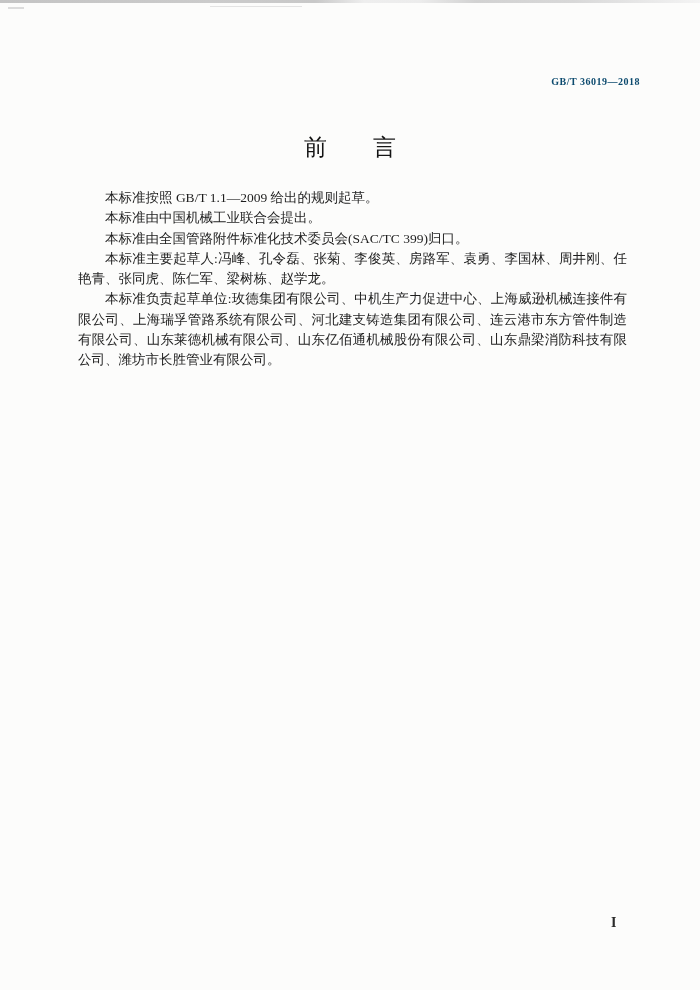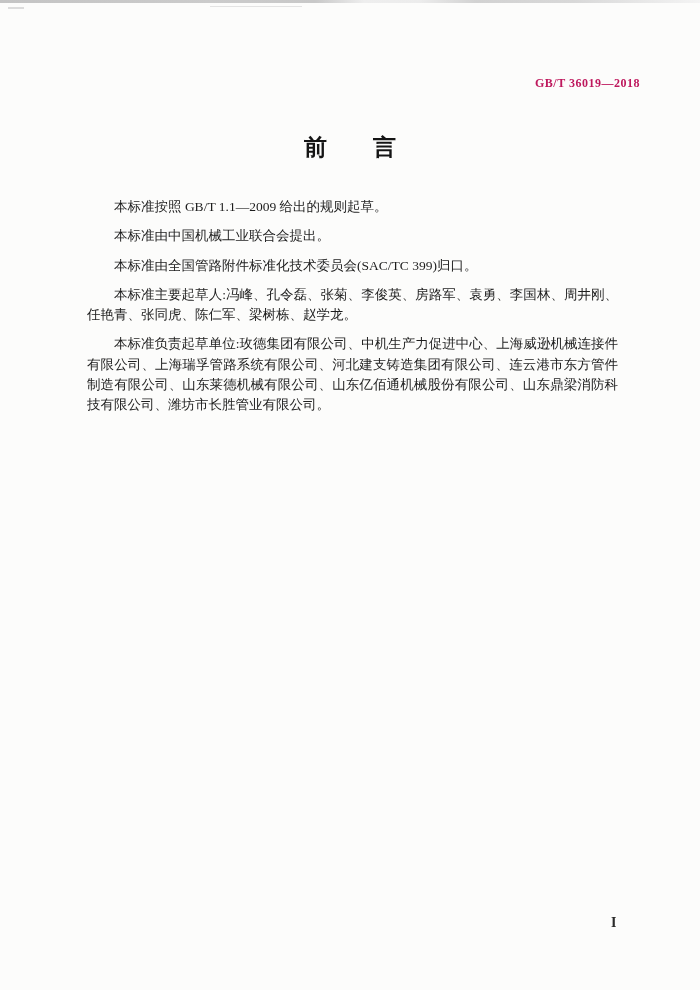--- a/index.html
+++ b/index.html
@@ -44,50 +44,50 @@
     width: 92px;
     height: 1px;
     background: #e3e3e3;
   }
   .header-code {
     position: absolute;
     top: 76px;
     right: 60px;
     font-family: "Liberation Serif", serif;
     font-weight: 700;
-    font-size: 12px;
+    font-size: 10px;
     letter-spacing: 0.5px;
-    color: #be185d;
+    color: #0c4a6e;
     white-space: nowrap;
   }
   .foreword-title {
     position: absolute;
     top: 132px;
     left: 0;
     width: 100%;
     margin: 0;
     text-align: center;
     font-family: "Liberation Sans", sans-serif;
-    font-weight: 700;
+    font-weight: 400;
     font-size: 23px;
     color: #141414;
     white-space: pre;
   }
   .body-text {
     position: absolute;
     top: 188px;
     left: 78px;
     width: 549px;
     font-size: 13.5px;
     line-height: 20.3px;
     text-align: justify;
     color: #1d1d1d;
   }
   .body-text p {
-    margin: 9px;
+    margin: 0;
     padding: 0;
     text-indent: 2em;
   }
   .page-number {
     position: absolute;
     top: 915px;
     left: 611px;
     font-family: "Liberation Serif", serif;
     font-weight: 700;
     font-size: 14px;

